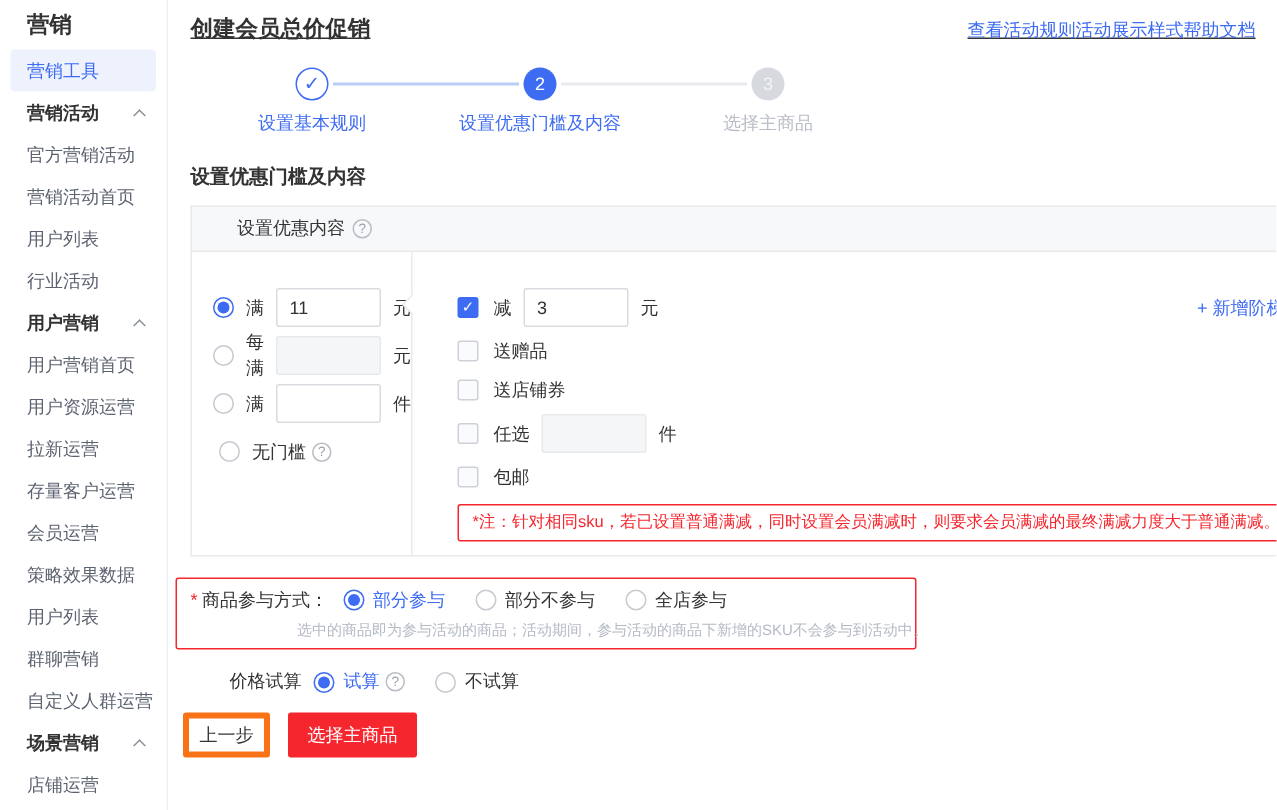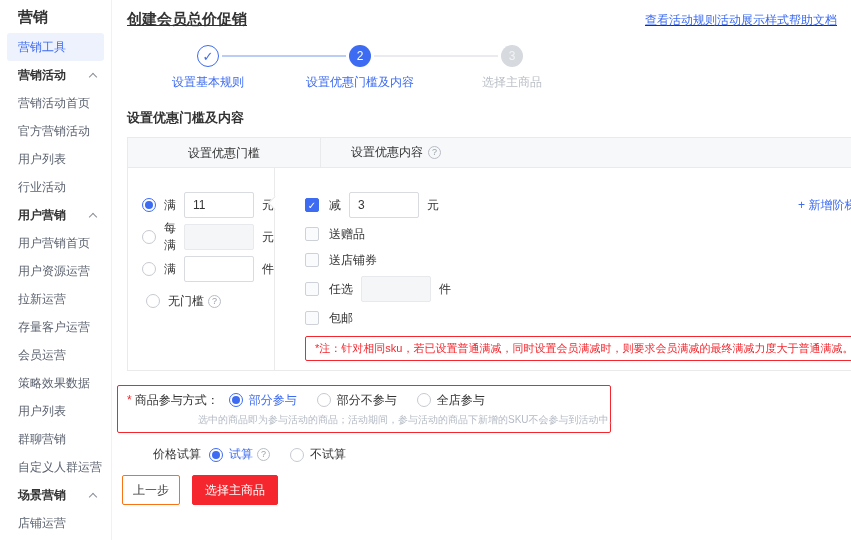--- a/index.html
+++ b/index.html
@@ -87,38 +87,38 @@
   .p-opt .radio { margin-right:6px; }
   .p-opt.sel .opt-label { color:var(--accent);text-align:center; }
   .p-helper { margin:4px 0 0 71px; font-size:10px; color:#b4bac4; white-space:nowrap; }
 
   .price-row { display:flex; align-items:center; margin:13px 0 0 41px; font-size:12px; }
   .price-row .p-opt { margin-left:8px; margin-right:12px; }
 
   .footer { display:flex; gap:12px; margin:12px 0 0 10px; }
   .btn { height:30px; border-radius:2px; font-size:12px; display:flex; align-items:center;
     justify-content:center; cursor:pointer; }
-  .btn-prev { width:58px; background:#fff; border:1px solid #f97316; color:#333; }
+  .btn-prev { width:58px; background:#fff; border:4px solid #f97316; color:#333; }
   .btn-next { width:86px; background:var(--danger); border:1px solid var(--danger); color:#fff; }
 </style>
 </head>
 <body>
 
 <div class="app" style="--accent: #3d6bf2; --danger: #f5262d;">
 
   <div class="sidebar">
     <div class="sb-title">营销</div>
     <div class="sb-tool">营销工具</div>
 
     <div class="sb-group-h">
       <span>营销活动</span>
       <span class="sb-chevron"></span>
     </div>
+    <div class="sb-item">官方营销活动</div>
     <div class="sb-item">营销活动首页</div>
-    <div class="sb-item">官方营销活动</div>
     <div class="sb-item">用户列表</div>
     <div class="sb-item">行业活动</div>
 
     <div class="sb-group-h">
       <span>用户营销</span>
       <span class="sb-chevron"></span>
     </div>
     <div class="sb-item">用户营销首页</div>
     <div class="sb-item">用户资源运营</div>
     <div class="sb-item">拉新运营</div>
@@ -160,21 +160,20 @@
       <div class="step pending">
         <div class="step-circle">3</div>
         <div class="step-label">选择主商品</div>
       </div>
     </div>
 
     <div class="section-title">设置优惠门槛及内容</div>
 
     <div class="grid-table">
       <div class="gt-head">
-        <div class="c1">设置优惠门槛</div>
         <div class="c2">
           <span>设置优惠内容</span>
           <span class="q-icon" style="margin-left:0">?</span>
         </div>
       </div>
 
       <div class="gt-body">
 
         <div class="c1">
           <div class="opt-row">

